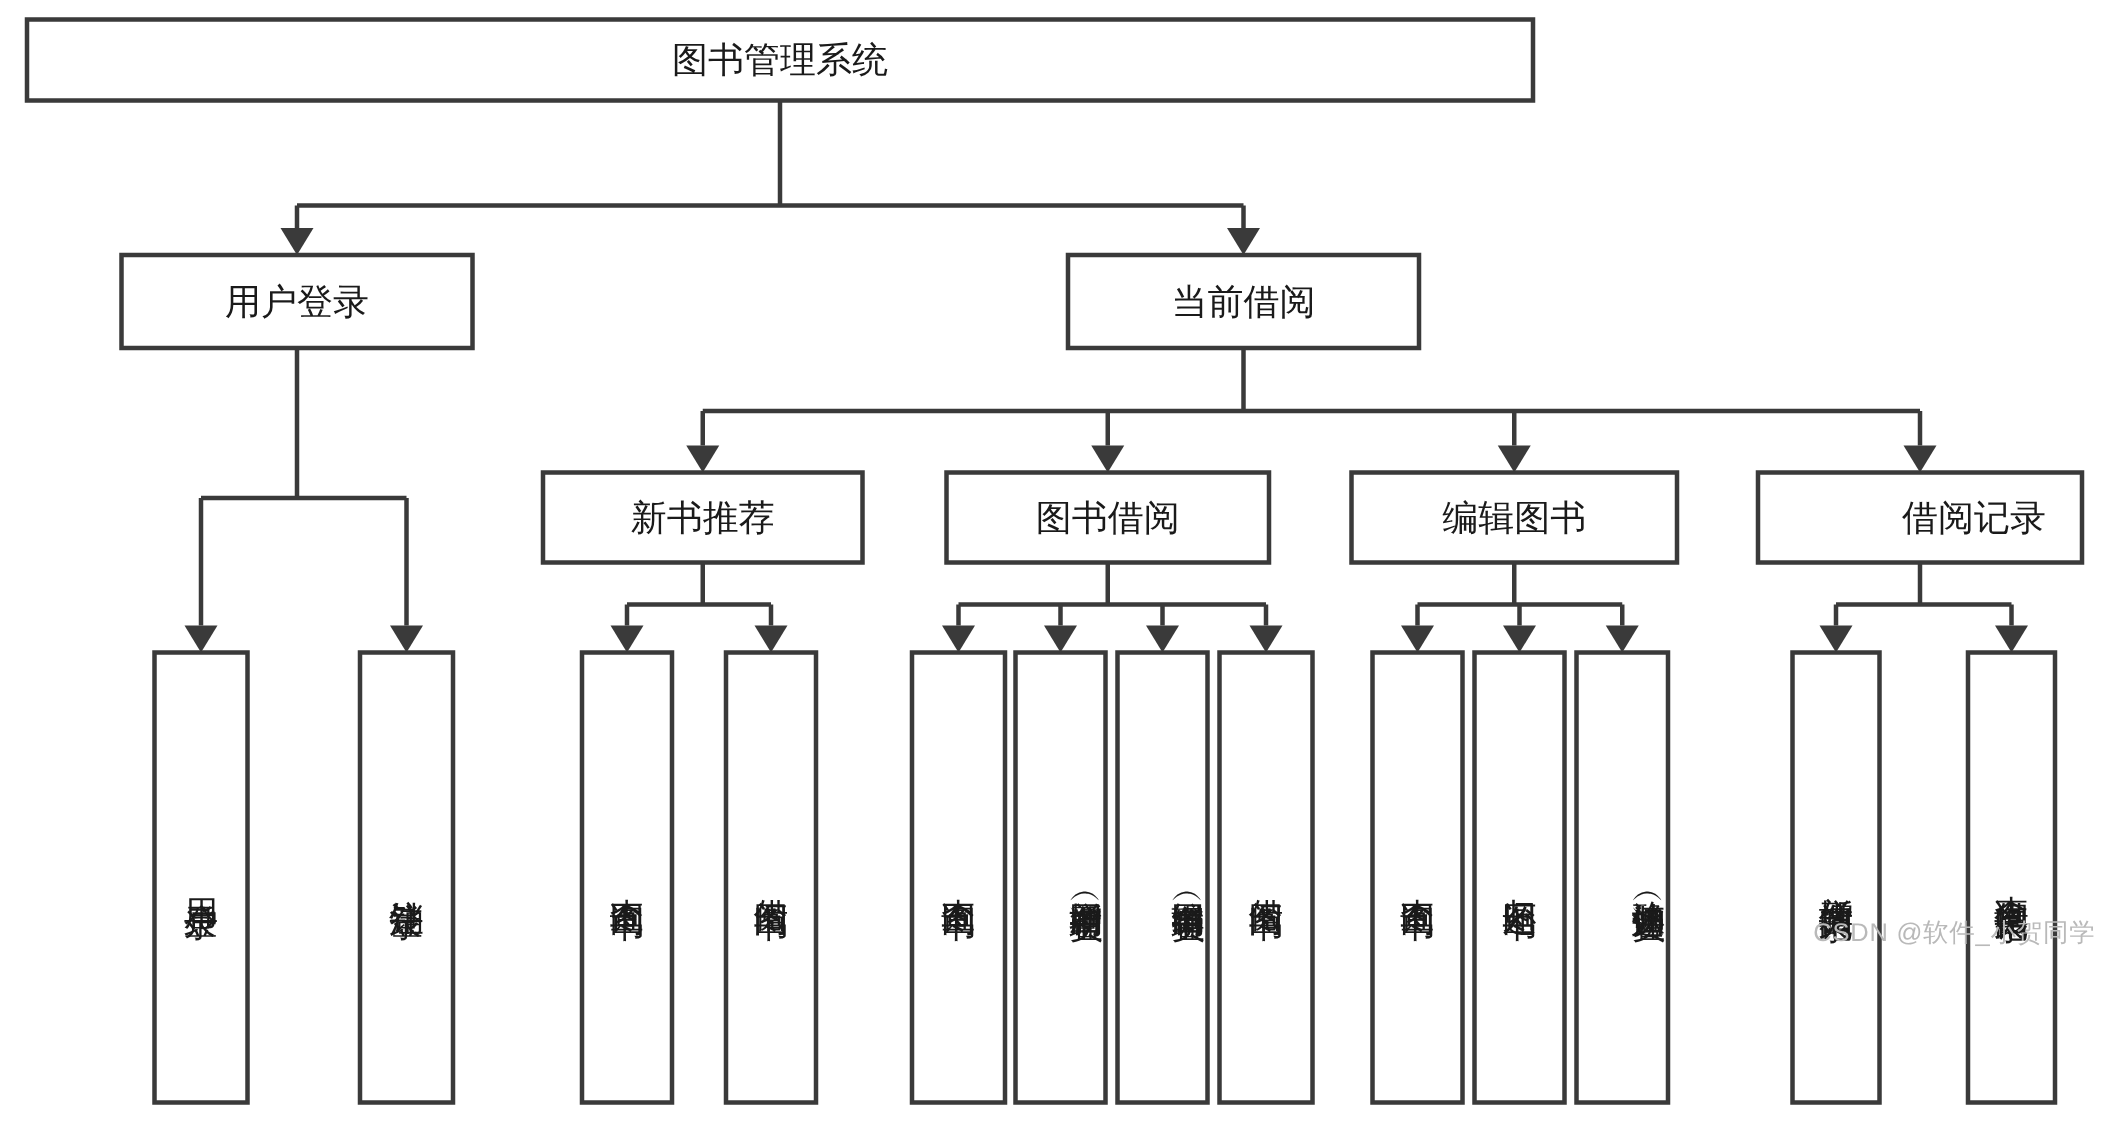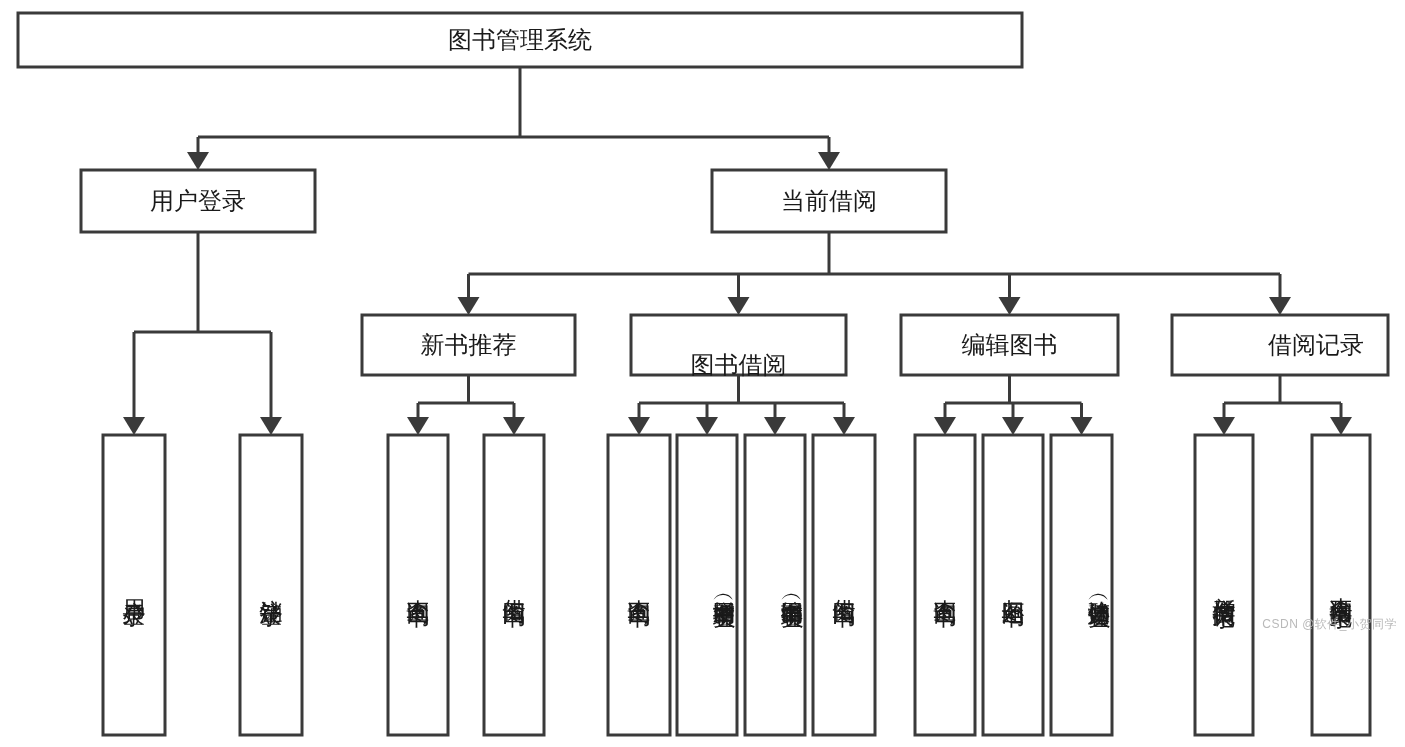--- a/index.html
+++ b/index.html
@@ -63,21 +63,21 @@
     display: flex;
     align-items: center;
     justify-content: center;
     pointer-events: none;
   }
   .watermark {
     position: absolute;
     right: 8px;
     bottom: 6px;
     font-family: "Liberation Sans", "DejaVu Sans", sans-serif;
-    font-size: 12px;
+    font-size: 17px;
     color: #b9b9b9;
     letter-spacing: 0.5px;
     white-space: nowrap;
   }
 </style>
 </head>
 <body>
 
 <div id="diagram-root">
 
@@ -158,21 +158,21 @@
         <rect x="1195" y="435" width="58" height="300" class="node-box"></rect>
         <rect x="1312" y="435" width="58" height="300" class="node-box"></rect>
       </g>
   </svg>
 
   <div id="labels-layer">
       <div class="hlabel" style="left: 18px; top: 13px; width: 1004px; height: 54px;">图书管理系统</div>
       <div class="hlabel" style="left: 81px; top: 170px; width: 234px; height: 62px;">用户登录</div>
       <div class="hlabel" style="left: 712px; top: 170px; width: 234px; height: 62px;">当前借阅</div>
       <div class="hlabel" style="left: 362px; top: 315px; width: 213px; height: 60px;">新书推荐</div>
-      <div class="hlabel" style="left: 631px; top: 315px; width: 215px; height: 60px; margin-top: 20px;">图书借阅</div>
+      <div class="hlabel" style="left: 631px; top: 315px; width: 215px; height: 60px;">图书借阅</div>
       <div class="hlabel" style="left: 901px; top: 315px; width: 217px; height: 60px;">编辑图书</div>
       <div class="hlabel" style="left: 1172px; top: 315px; width: 216px; height: 60px; margin-left: 36px;">借阅记录</div>
       <div class="vlabel" style="left: 103px; top: 437px; width: 62px; height: 296px; justify-content: center; display: flex; align-items: center;">用户登录</div>
       <div class="vlabel" style="left: 240px; top: 437px; width: 62px; height: 296px; justify-content: center; display: flex; align-items: center;">注销登录</div>
       <div class="vlabel" style="left: 388px; top: 437px; width: 60px; height: 296px; justify-content: center; display: flex; align-items: center;">查询图书</div>
       <div class="vlabel" style="left: 484px; top: 437px; width: 60px; height: 296px; justify-content: center; display: flex; align-items: center;">借阅图书</div>
       <div class="vlabel" style="left: 608px; top: 437px; width: 62px; height: 296px; justify-content: center; display: flex; align-items: center;">查询图书</div>
       <div class="vlabel" style="left: 677px; top: 437px; width: 60px; height: 296px; justify-content: center; display: flex; align-items: flex-start; font-size: 22px; letter-spacing: 1px; padding-top: 2px;">新增图书（管理员）</div>
       <div class="vlabel" style="left: 745px; top: 437px; width: 60px; height: 296px; justify-content: center; display: flex; align-items: flex-start; font-size: 22px; letter-spacing: 1px; padding-top: 2px;">编辑图书（管理员）</div>
       <div class="vlabel" style="left: 813px; top: 437px; width: 62px; height: 296px; justify-content: center; display: flex; align-items: center;">借阅图书</div>

